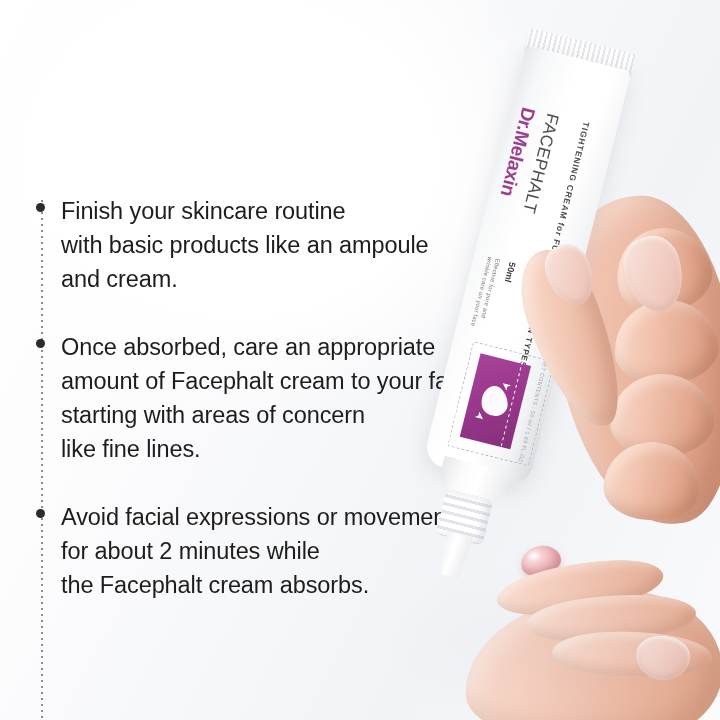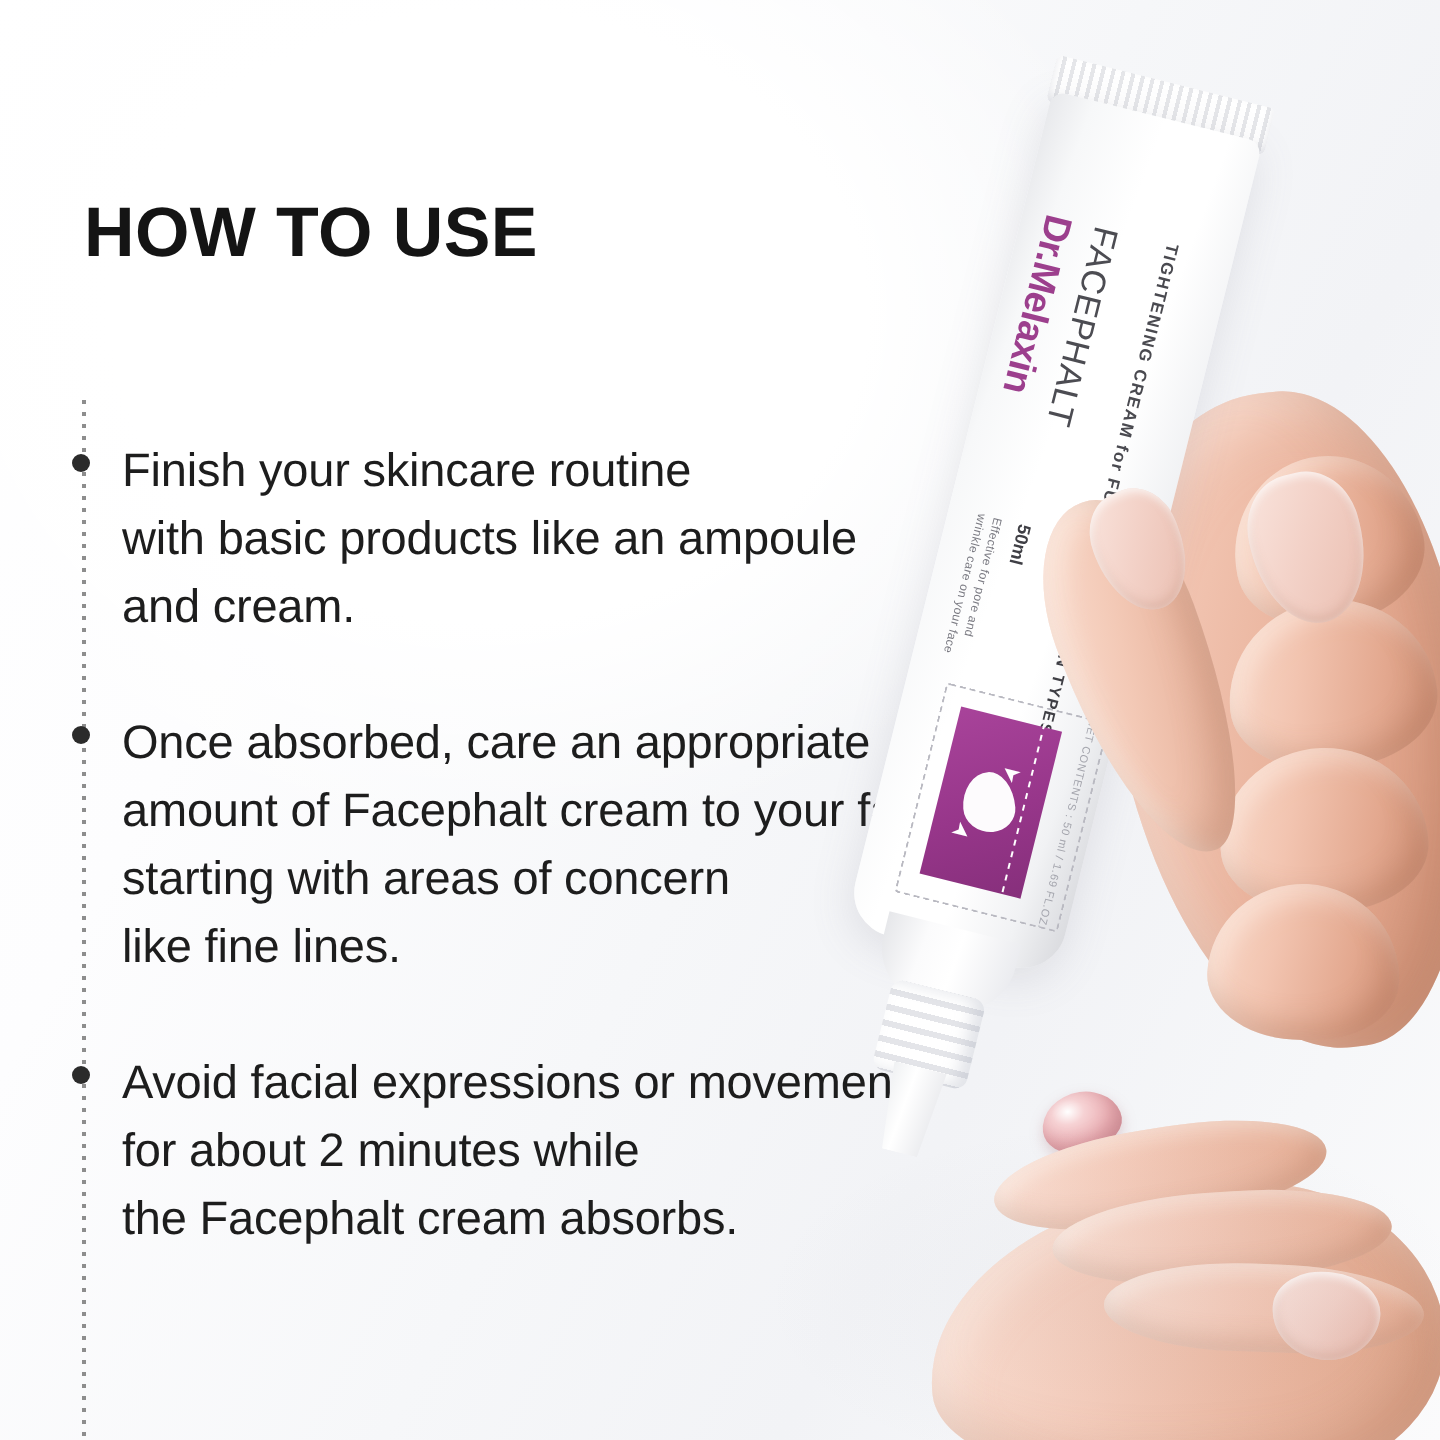--- a/index.html
+++ b/index.html
@@ -32,21 +32,21 @@
   }
 
   
   .rail{
     position:absolute;left:41px;top:200px;width:2px;height:520px;
     background-image:linear-gradient(to bottom,#8d8d8d 0,#8d8d8d 2px,rgba(0,0,0,0) 2px,rgba(0,0,0,0) 6px);
     background-size:2px 6px;background-repeat:repeat-y;
   }
 
   .bullets{position:absolute;left:0;top:0;width:520px;}
-  .bullet{position:absolute;left:36px;margin-top:24px;}
+  .bullet{position:absolute;left:36px;}
   .dot{
     position:absolute;left:0;top:9px;width:9px;height:9px;border-radius:50%;
     background:#2b2b2b;
   }
   .btext{
     margin-left:25px;
     font-size:23.5px;line-height:34px;color:#1d1d1d;
     font-weight:400;letter-spacing:-.1px;white-space:pre-line;
   }
   .b0{top:194px;}
@@ -238,21 +238,20 @@
     box-shadow:inset 0 2px 4px rgba(255,255,255,.8), inset 0 -3px 6px rgba(190,140,120,.3);
   }
 </style>
 </head>
 <body>
 
 <div id="stage">
 
   <div class="copy">
 
-    <div class="page-title">HOW TO USE</div>
 
     <div class="rail"></div>
 
     <div class="bullets">
 
       <div class="bullet b0">
         <span class="dot"></span>
         <div class="btext">Finish your skincare routine
 with basic products like an ampoule
 and cream.</div>

